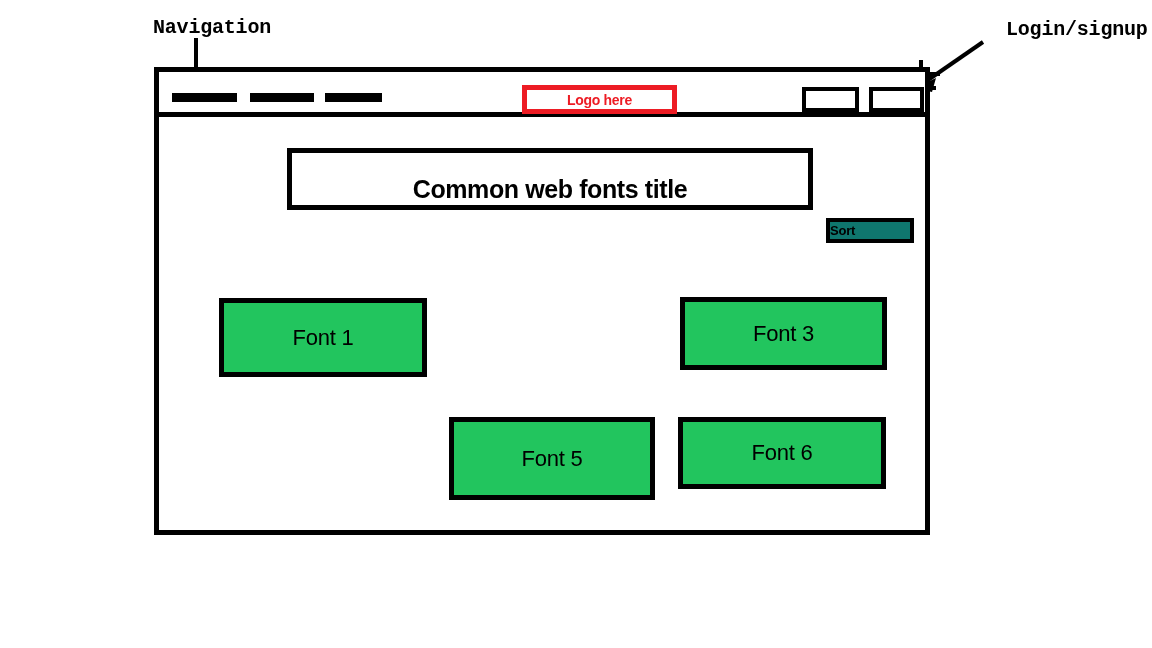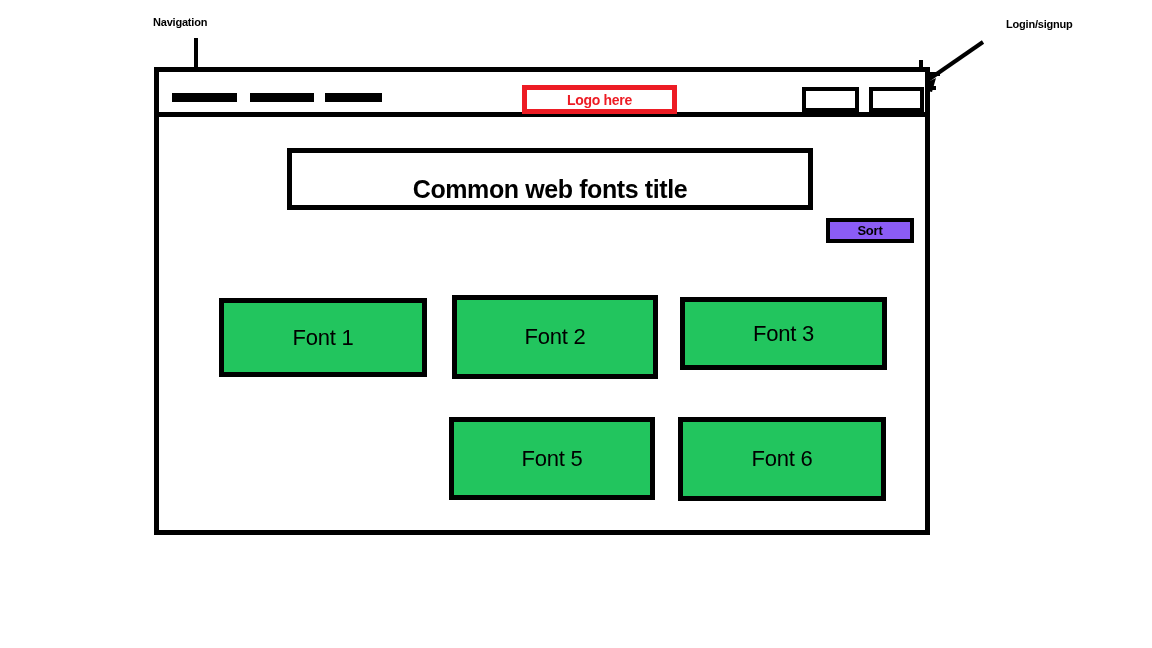--- a/index.html
+++ b/index.html
@@ -12,22 +12,22 @@
     width: 1152px;
     height: 648px;
     background: #ffffff;
     font-family: "Liberation Sans", sans-serif;
     overflow: hidden;
   }
 
   
   .annot-label {
     position: absolute;
-    font-family: Liberation Sans, sans-serif;
-    font-size: 11px;
+    font-family: Liberation Mono, monospace;
+    font-size: 20px;
     font-weight: 600;
     color: #000000;
     white-space: nowrap;
     letter-spacing: -0.2px;
   }
   #annot-navigation { left: 153px; top: 16px; }
   #annot-login      { left: 1006px; top: 18px; }
 
   .annot-svg {
     position: absolute;
@@ -141,24 +141,23 @@
 
   
   #sort-button {
     position: absolute;
     left: 667px;
     top: 101px;
     width: 88px;
     height: 25px;
     box-sizing: border-box;
     border: 4px solid #000000;
-    background: #8b5cf6;
-    display: flex;
-    align-items: center;
-    justify-content: center;
+    background: #0f766e;
+    display: flex;
+    align-items: center;
   }
   #sort-label {
     font-family: "Liberation Sans", sans-serif;
     font-size: 13px;
     font-weight: 700;
     color: #000000;
     letter-spacing: -0.2px;
     line-height: 1;
   }
 
@@ -181,21 +180,21 @@
     line-height: 1;
   }
 
   
   #font-card-0 { left: 60px;  top: 181px; width: 208px; height: 79px; }
   #font-card-1 { left: 293px; top: 178px; width: 206px; height: 84px; }
   #font-card-2 { left: 521px; top: 180px; width: 207px; height: 73px; }
   
   #font-card-3 { left: 61px;  top: 301px; width: 209px; height: 85px; }
   #font-card-4 { left: 290px; top: 300px; width: 206px; height: 83px; }
-  #font-card-5 { left: 519px; top: 300px; width: 208px; height: 84px; justify-content: center; }
+  #font-card-5 { left: 519px; top: 300px; width: 208px; height: 72px; justify-content: center; }
 </style>
 </head>
 <body>
 
 <div id="canvas">
 
   <div class="annot-label" id="annot-navigation">Navigation</div>
 
   <div class="annot-label" id="annot-login">Login/signup</div>
 
@@ -239,23 +238,20 @@
       </div>
 
       <div id="sort-button">
         <span id="sort-label">Sort</span>
       </div>
 
       <div class="font-card" id="font-card-0">
         <span class="font-card-label">Font 1</span>
       </div>
 
-      <div class="font-card" id="font-card-1">
-        <span class="font-card-label">Font 2</span>
-      </div>
 
       <div class="font-card" id="font-card-2">
         <span class="font-card-label">Font 3</span>
       </div>
 
 
       <div class="font-card" id="font-card-4">
         <span class="font-card-label">Font 5</span>
       </div>
 

